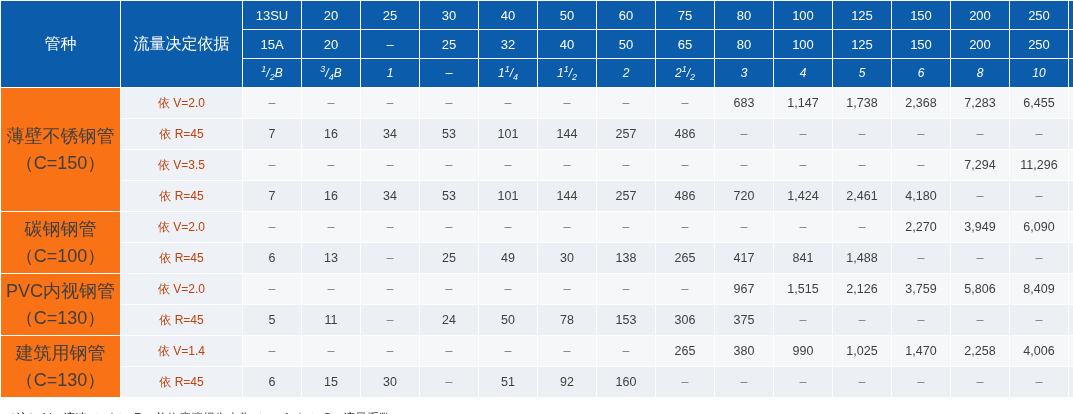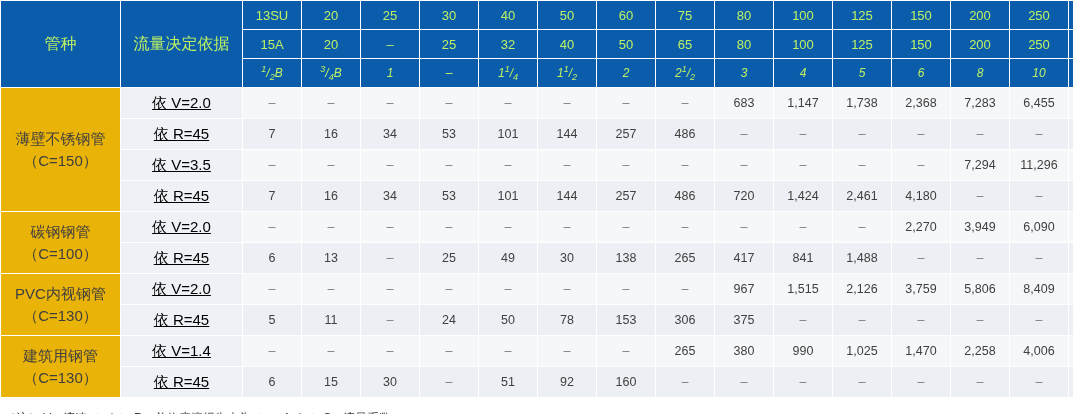--- a/index.html
+++ b/index.html
@@ -27,21 +27,21 @@
   table.spec td, table.spec th {
     border: 1px solid #ffffff;
     text-align: center;
     vertical-align: middle;
     font-weight: normal;
     padding: 0;
   }
   
   thead td, thead th {
     background: #0b5cab;
-    color: #bef264;
+    color: #ffffff;
     font-size: 13px;
     height: 28px;
   }
   thead td.rowlabelhead {
     font-size: 16px;
   }
   .hdr-size { font-size: 13px; }
   .frac { font-size: 12px; font-style: italic; }
   .frac sup, .frac sub {
     font-size: 9px;
@@ -50,32 +50,31 @@
 
   
   tbody td {
     font-size: 12.5px;
     height: 30px;
     background: #ffffff;
     border: 1px solid #ffffff;
     color: #3f3f3f;
   }
   tbody td.pipe {
-    background: #eab308;
-    font-size: 15px;
+    background: #f97316;
+    font-size: 18px;
     color: #3f3f3f;
     line-height: 1.45;
     width: 120px;
   }
   tbody td.basis {
     background: #eef1f5;
-    font-size: 15px;
-    color: #000000;
+    font-size: 12px;
+    color: #c2410c;
     width: 122px;
-    text-decoration: underline;
   }
   tbody td.val {
     background: #f6f7f9;
   }
   tbody tr.alt td.val {
     background: #eceff3;
   }
   .dash { color: #7a7a7a; }
   .note {
     font-size: 12px;

